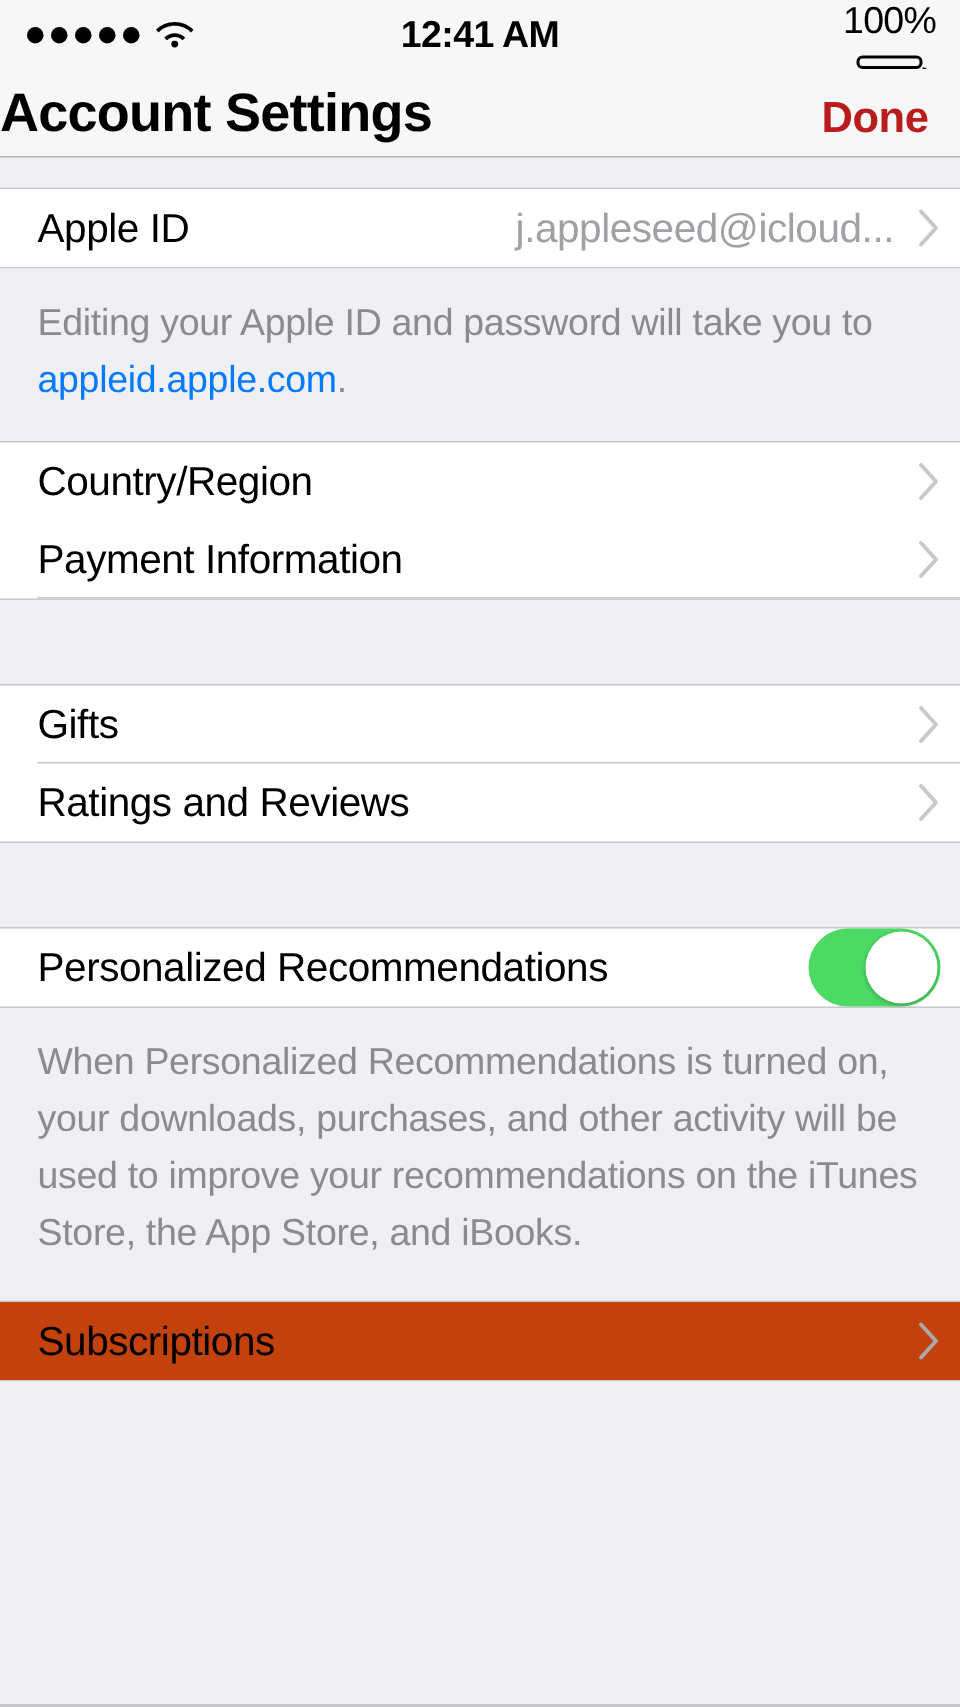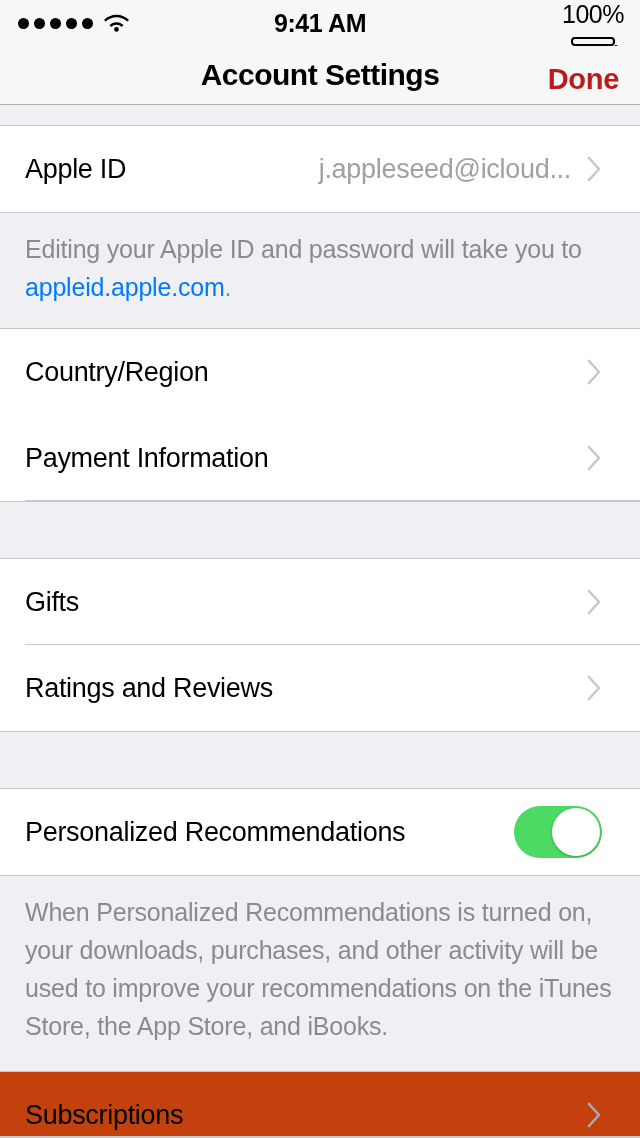--- a/index.html
+++ b/index.html
@@ -110,22 +110,21 @@
     position: relative;
     box-sizing: border-box;
   }
   .nav-title {
     position: absolute;
     left: 0;
     right: 0;
     top: 0;
     height: 58px;
     line-height: 58px;
-    text-align: center;
-    font-size: 30px;
+    font-size: 36px;
     font-weight: bold;
     color: #000;
     letter-spacing: -0.5px;
   }
   .nav-done {
     position: absolute;
     right: 21px;
     top: 4px;
     height: 58px;
     line-height: 58px;
@@ -148,25 +147,25 @@
   .gap-bottom { height: 62px; }
 
   .group {
     background: #ffffff;
     border-top: 1px solid #c8c7cc;
     border-bottom: 1px solid #c8c7cc;
   }
 
   .cell {
     position: relative;
-    height: 86px;
+    height: 52px;
     display: flex;
     align-items: center;
     padding-left: 25px;
-    padding-right: 38px;
+    padding-right: 13px;
     box-sizing: border-box;
     background: transparent;
     cursor: pointer;
   }
   .cell.separated::after {
     content: "";
     position: absolute;
     left: 25px;
     right: 0;
     bottom: 0;
@@ -257,21 +256,21 @@
         <i></i>
     </span>
     <span class="wifi-icon">
       <svg viewBox="0 0 25 18" width="25" height="18" aria-hidden="true">
         <path d="M12.5 3.2C8.2 3.2 4.4 4.9 1.7 7.6L0 5.9C3.2 2.7 7.6 0.7 12.5 0.7s9.3 2 12.5 5.2l-1.7 1.7C20.6 4.9 16.8 3.2 12.5 3.2z" fill="#000"></path>
         <path d="M12.5 8.2c-2.7 0-5.2 1.1-7 2.9l1.8 1.8c1.3-1.3 3.2-2.2 5.2-2.2s3.9 0.8 5.2 2.2l1.8-1.8c-1.8-1.8-4.3-2.9-7-2.9z" fill="#000"></path>
         <circle cx="12.5" cy="15.4" r="2.3" fill="#000"></circle>
       </svg>
     </span>
   </div>
-  <div class="status-center">9:41 AM</div>
+  <div class="status-center">12:41 AM</div>
   <div class="status-right">
     <span class="battery-pct">100%</span>
     <span class="battery-icon">
       <span class="fill"></span>
       <span class="cap"></span>
     </span>
   </div>
 </div>
 
 <div class="nav-bar">

